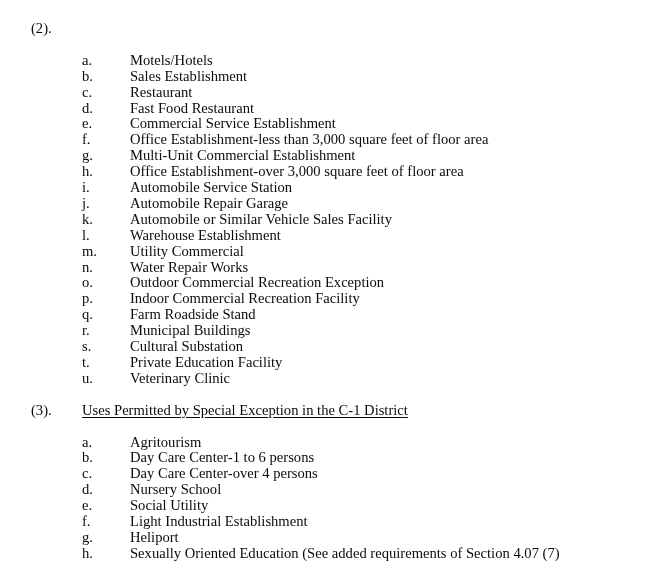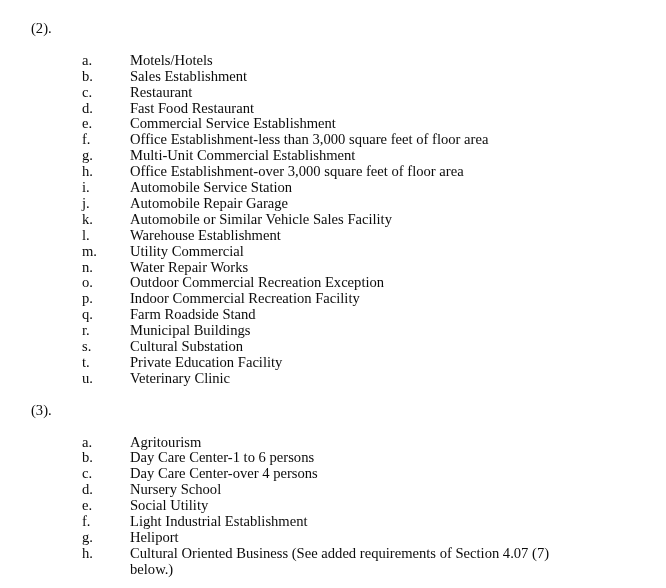--- a/index.html
+++ b/index.html
@@ -146,20 +146,21 @@
       <div class="row">
         <span class="letter">u.</span>
         <span class="text">Veterinary Clinic</span>
       </div>
     </div>
   </div>
 
   <div class="section">
     <div class="sec-head">
       <span class="sec-num">(3).</span>
+      <span class="sec-title">Uses Permitted by Special Exception in the C-1 District</span>
     </div>
     <div class="list">
       <div class="row">
         <span class="letter">a.</span>
         <span class="text">Agritourism</span>
       </div>
       <div class="row">
         <span class="letter">b.</span>
         <span class="text">Day Care Center-1 to 6 persons</span>
       </div>
@@ -179,23 +180,19 @@
         <span class="letter">f.</span>
         <span class="text">Light Industrial Establishment</span>
       </div>
       <div class="row">
         <span class="letter">g.</span>
         <span class="text">Heliport</span>
       </div>
       <div class="row">
         <span class="letter">h.</span>
         <span class="text">
-          <span>Cultural Oriented Business (</span><span class="u">See</span><span> added requirements of Section 4.07 (7)</span>
+          <span>Sexually Oriented Education (</span><span class="u">See</span><span> added requirements of Section 4.07 (7)</span>
         </span>
-      </div>
-      <div class="row">
-        <span class="letter"></span>
-        <span class="text">below.)</span>
       </div>
     </div>
   </div>
 
 </div>
 
 </body></html>

